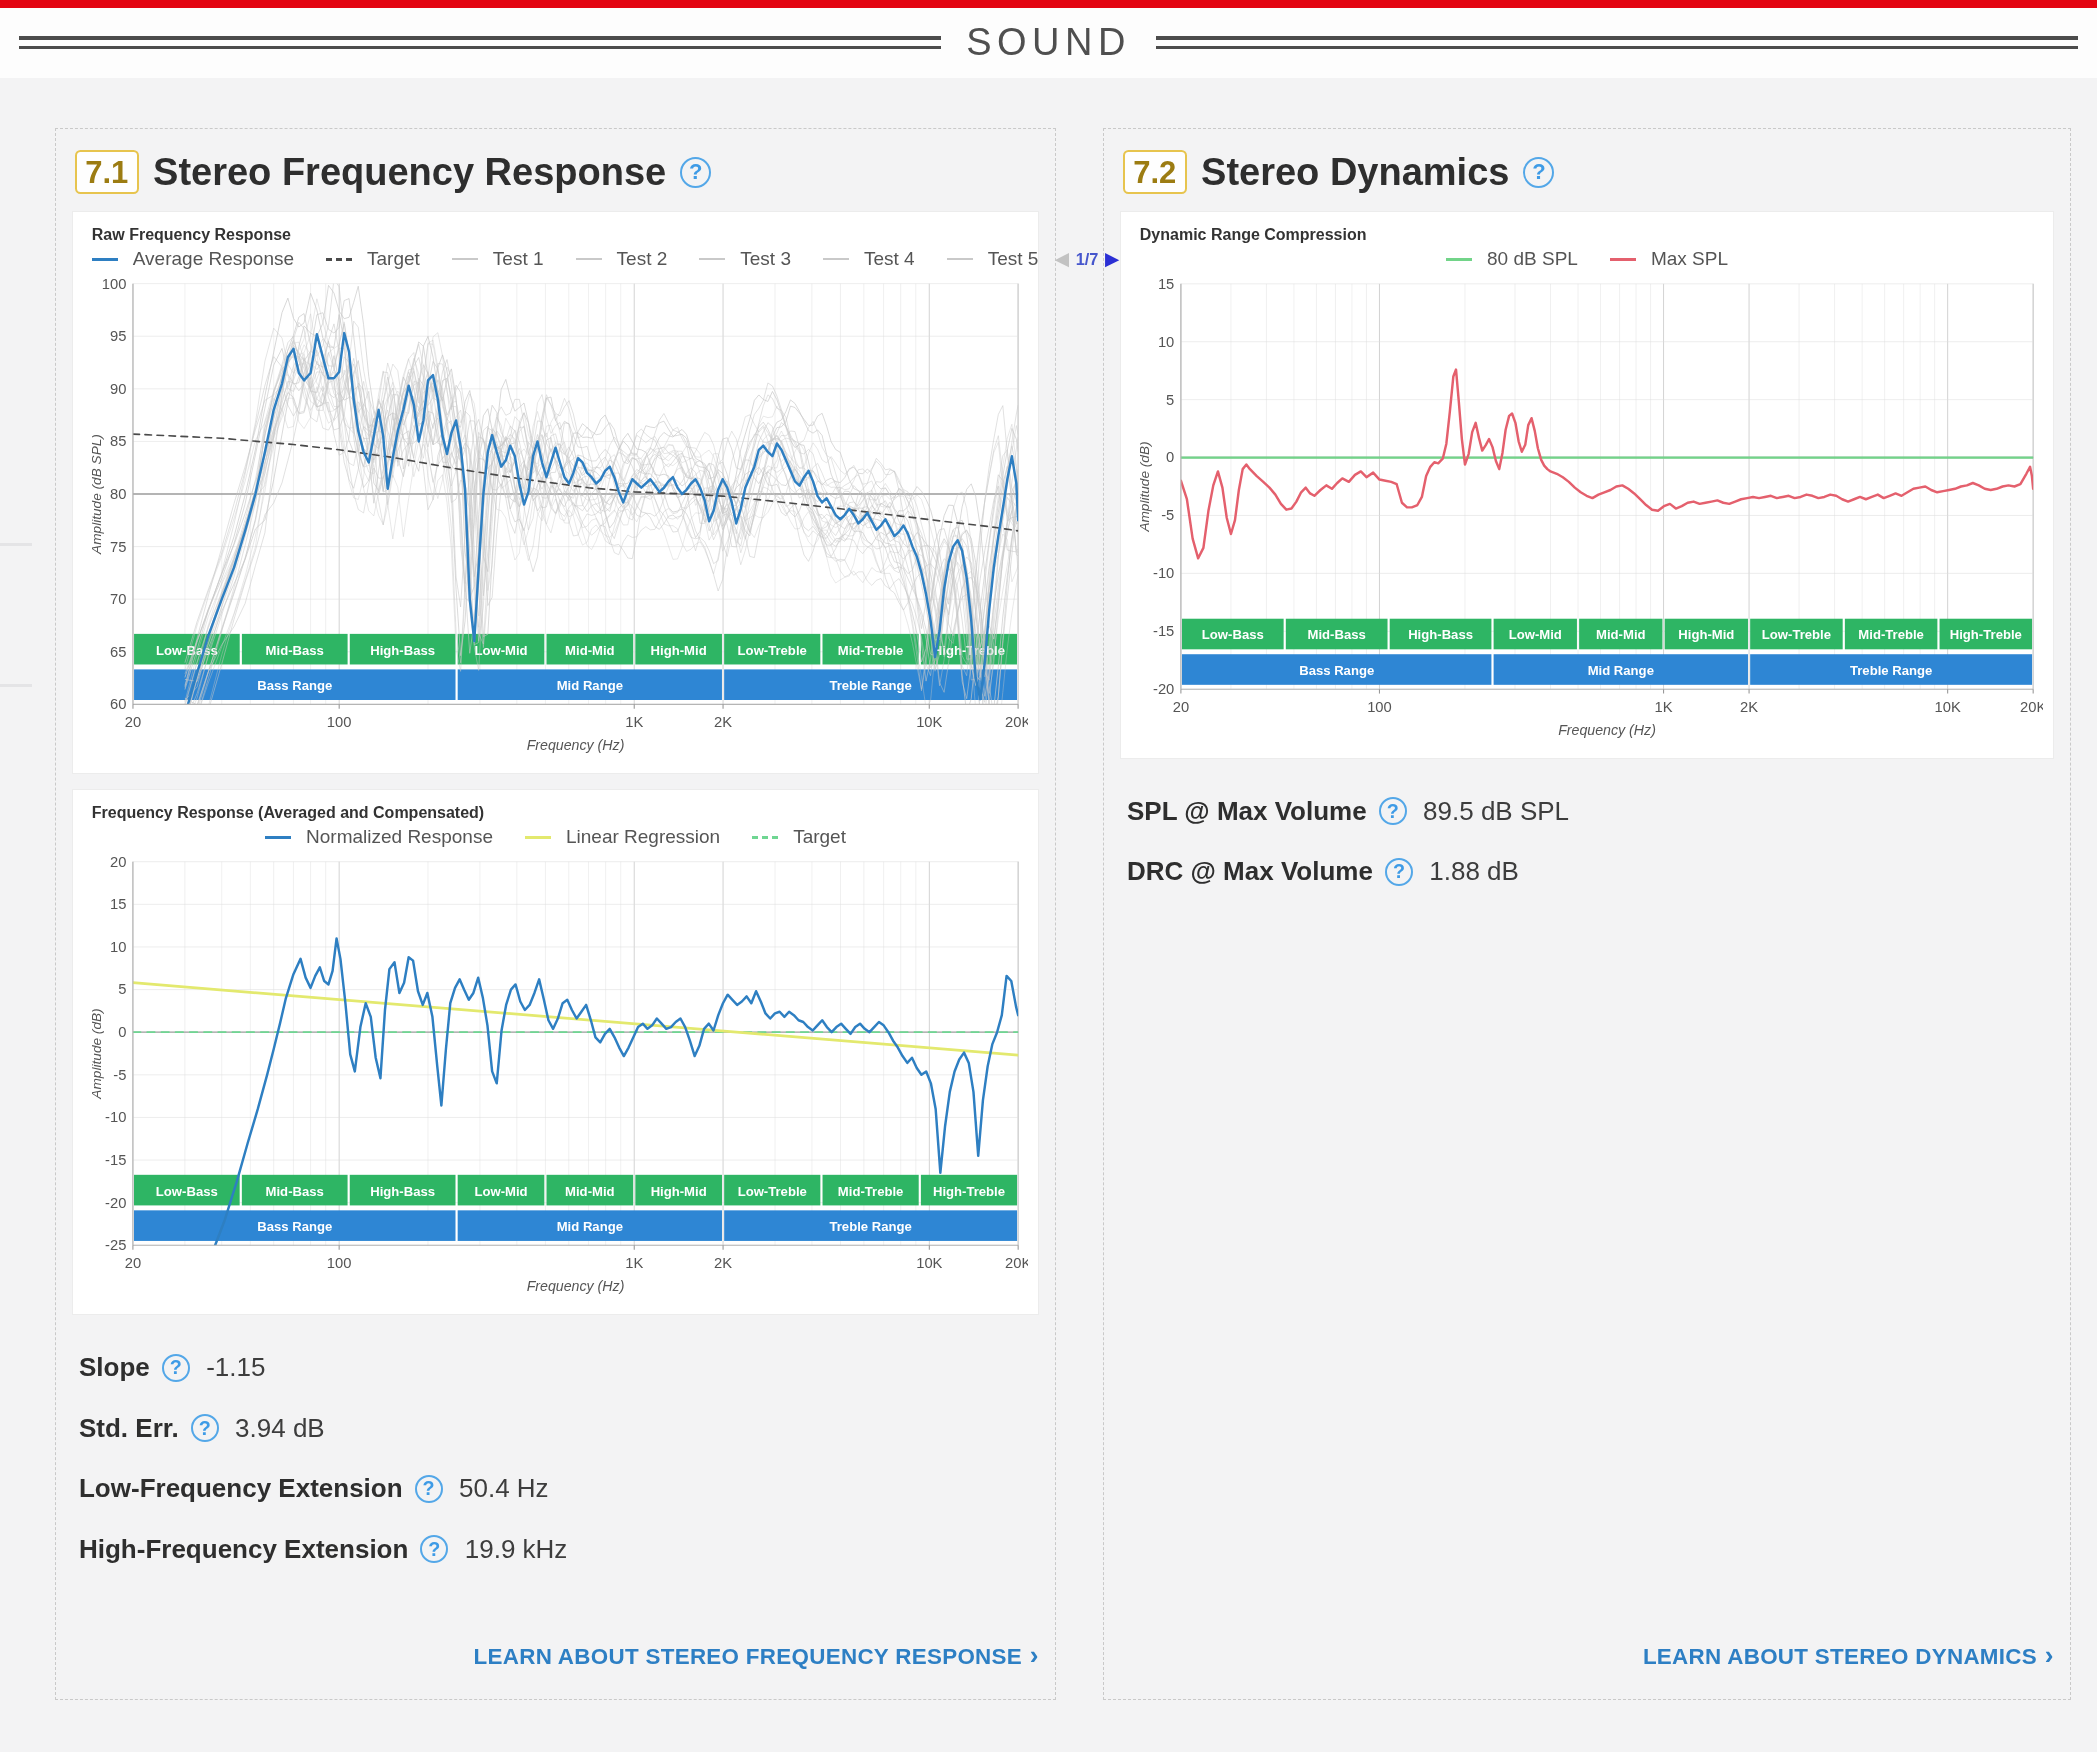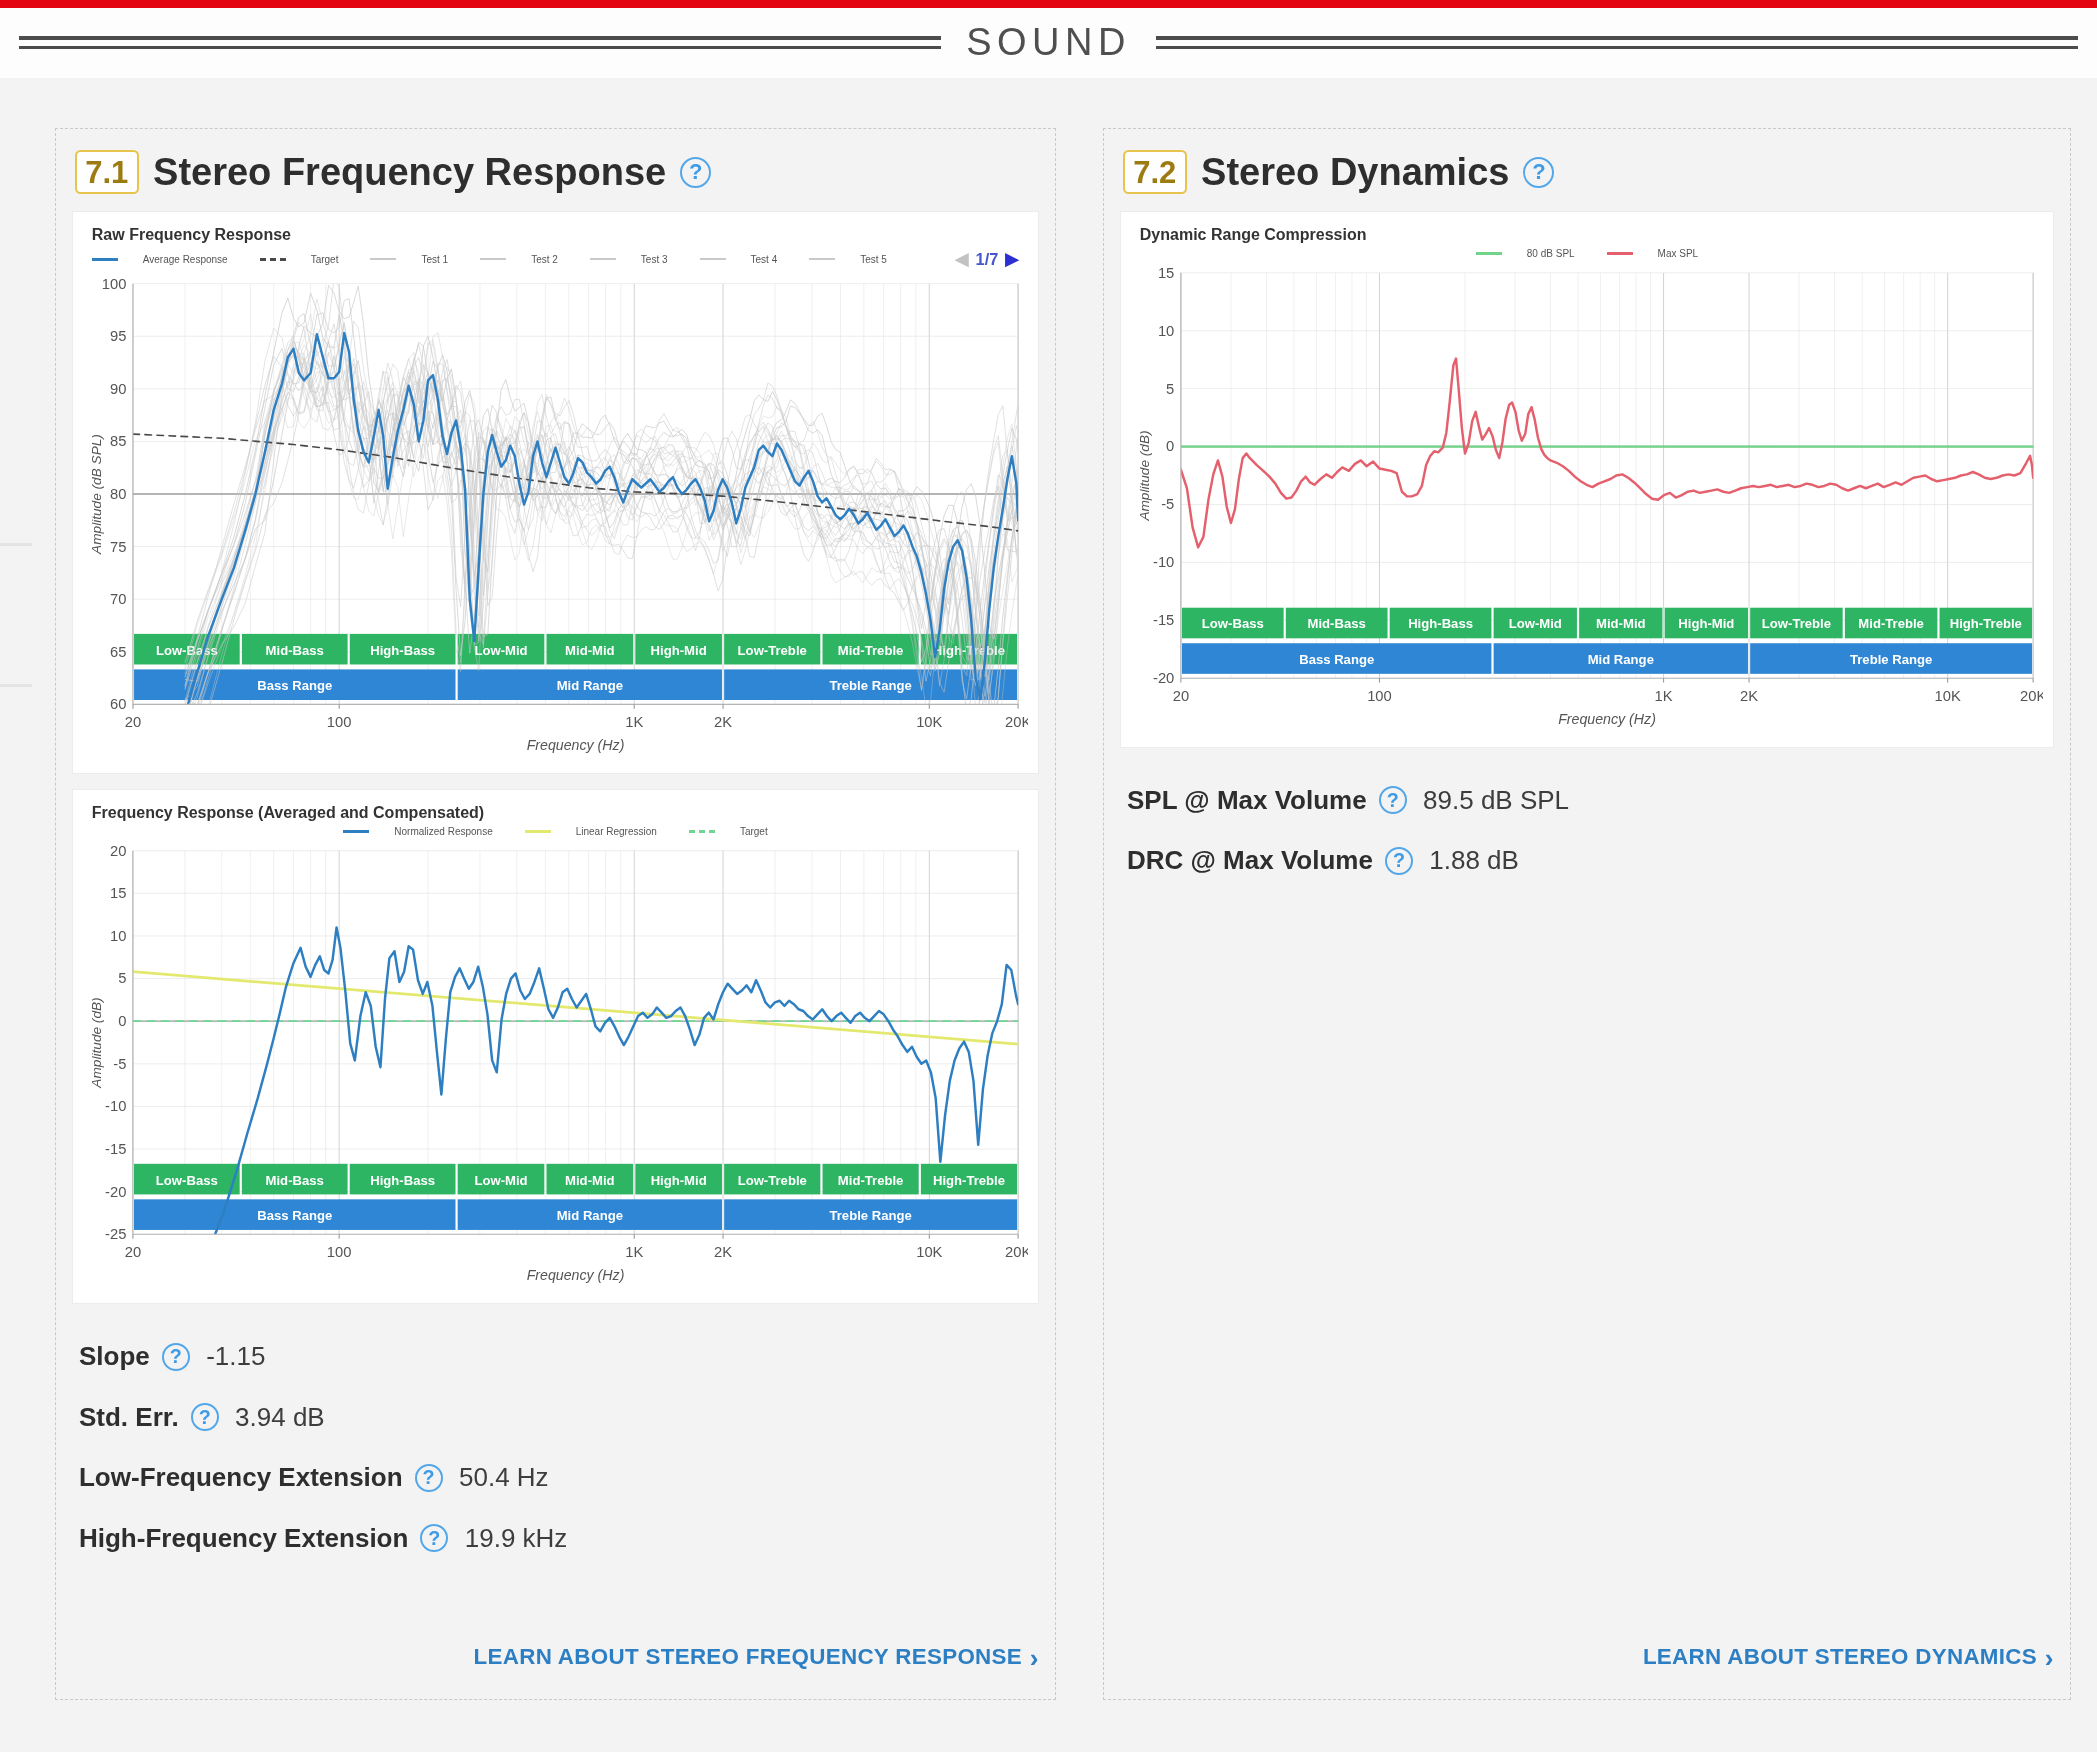--- a/index.html
+++ b/index.html
@@ -39,39 +39,39 @@
     width:31px;height:31px;border:2.2px solid #53a7e8;border-radius:50%;
     color:#3e9be6;font-size:22px;font-weight:700;box-sizing:border-box;
     flex:none;
   }
   
   .card{background:#ffffff;border:0.5px solid #ececec;padding:14px;margin-bottom:15.3px;}
   .c-title{font-size:16px;font-weight:700;color:#333;margin:0 0 4.4px 4.4px;}
   .legend-row{display:flex;align-items:center;margin:0 4.4px 5.5px 4.4px;}
   .legend{display:flex;align-items:center;gap:32px;flex:1;flex-wrap:nowrap;}
   .legend.center{justify-content:center;}
-  .leg-item{display:inline-flex;align-items:center;gap:25px;font-size:10px;color:#555;white-space:nowrap;}
+  .leg-item{display:inline-flex;align-items:center;gap:15px;font-size:19px;color:#555;white-space:nowrap;}
   .sw{width:26px;height:0;display:inline-block;}
   .sw.solid{border-top:3.8px solid #000;}
   .sw.dashed{border-top:3.3px dashed #000;}
   .sw.thin{border-top:2.2px solid #cfcfcf;}
   .pager{display:flex;align-items:center;gap:6.6px;margin-left:16.4px;}
   .pprev{color:#c2c2c2;font-size:18.6px;}
   .pnum{color:#4656cc;font-size:16.4px;font-weight:700;}
   .pnext{color:#2b2fd4;font-size:18.6px;}
   svg{display:block;}
   
   .stats{margin:22px 0 0 6.6px;}
   .stat{display:flex;align-items:center;gap:12px;margin-bottom:29.5px;}
   .stat .q{width:28px;height:28px;font-size:19.7px;}
   .slabel{font-size:26px;font-weight:700;color:#2e2e2e;}
   .sval{font-size:26px;color:#3d3d3d;margin-left:4.4px;}
   
   .learn{
-    margin-top:auto;align-self:flex-end;display:flex;align-items:flex-end;gap:7.6px;
+    margin-top:auto;align-self:flex-end;display:flex;align-items:flex-start;gap:7.6px;
     color:#2d7fc4;font-size:22.4px;font-weight:700;letter-spacing:0.3px;
     text-decoration:none;cursor:pointer;padding-bottom:6.6px;
   }
   .chev{font-size:26px;font-weight:700;line-height:0.9;}
   
   .edge{position:absolute;left:0;width:32px;height:2.7px;background:#e4e4e6;}
 </style>
 </head>
 <body>
 

